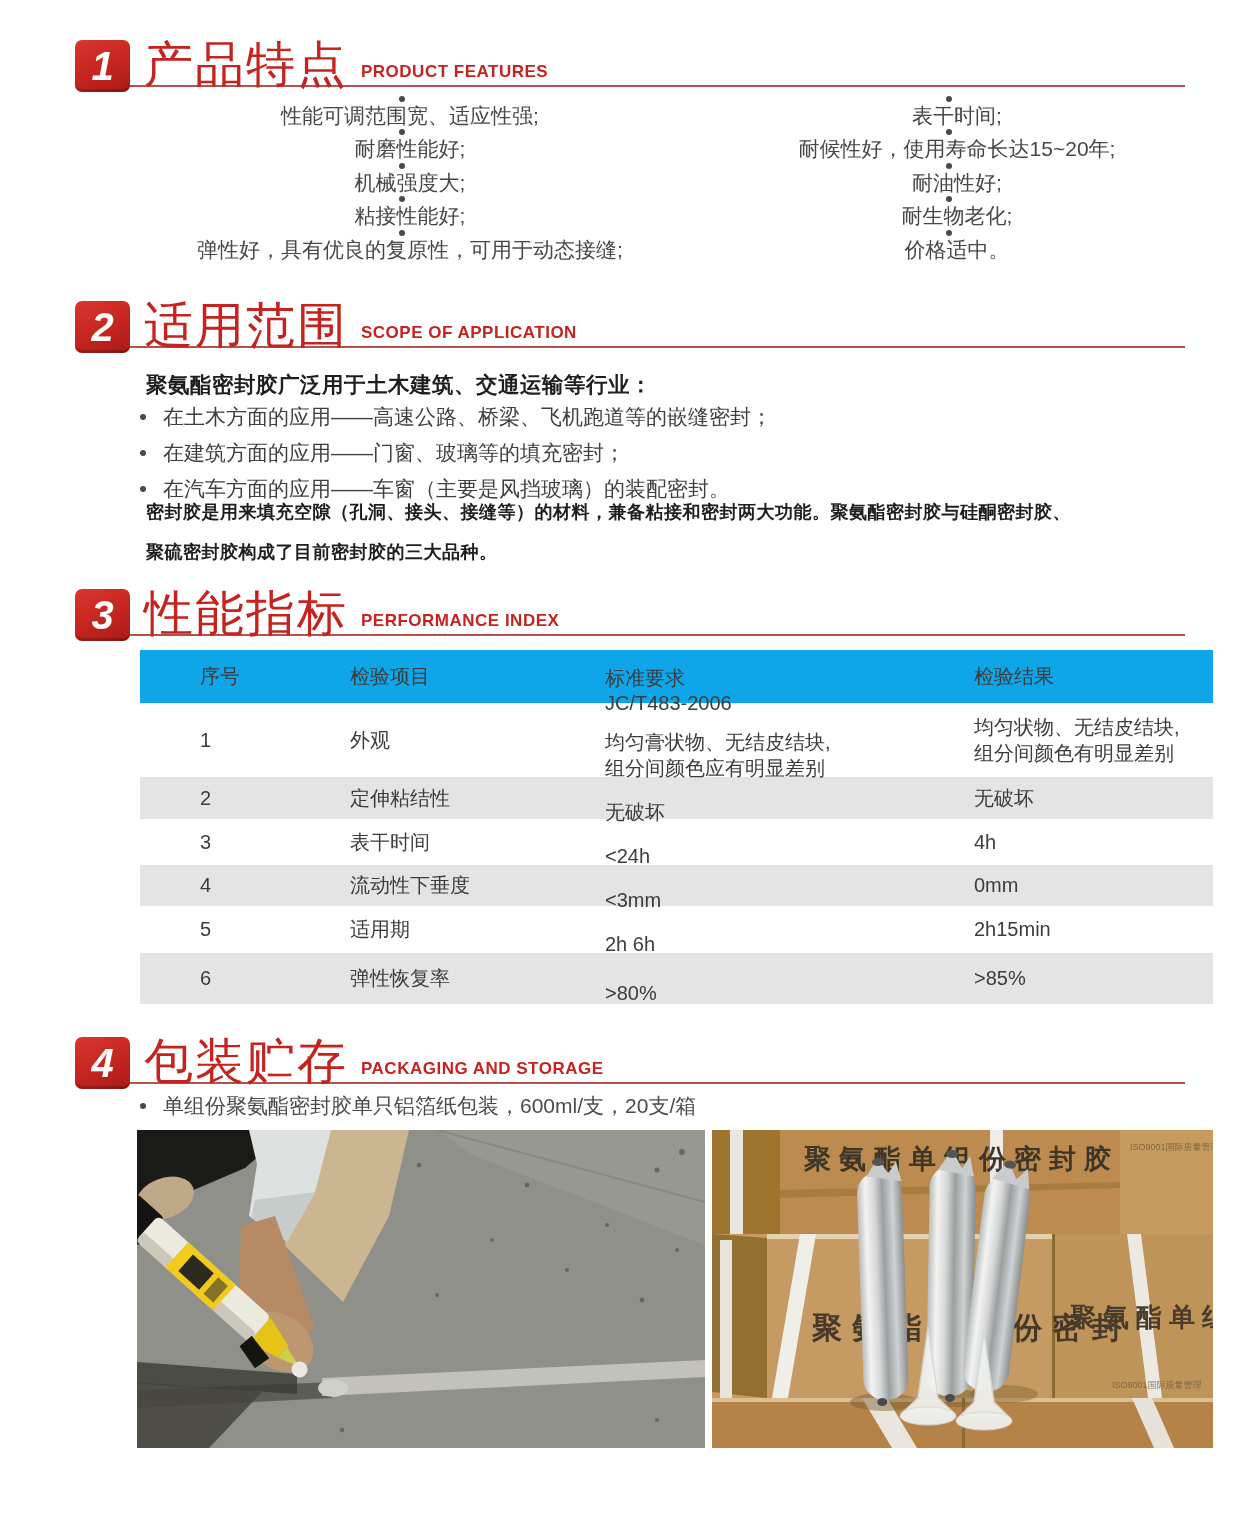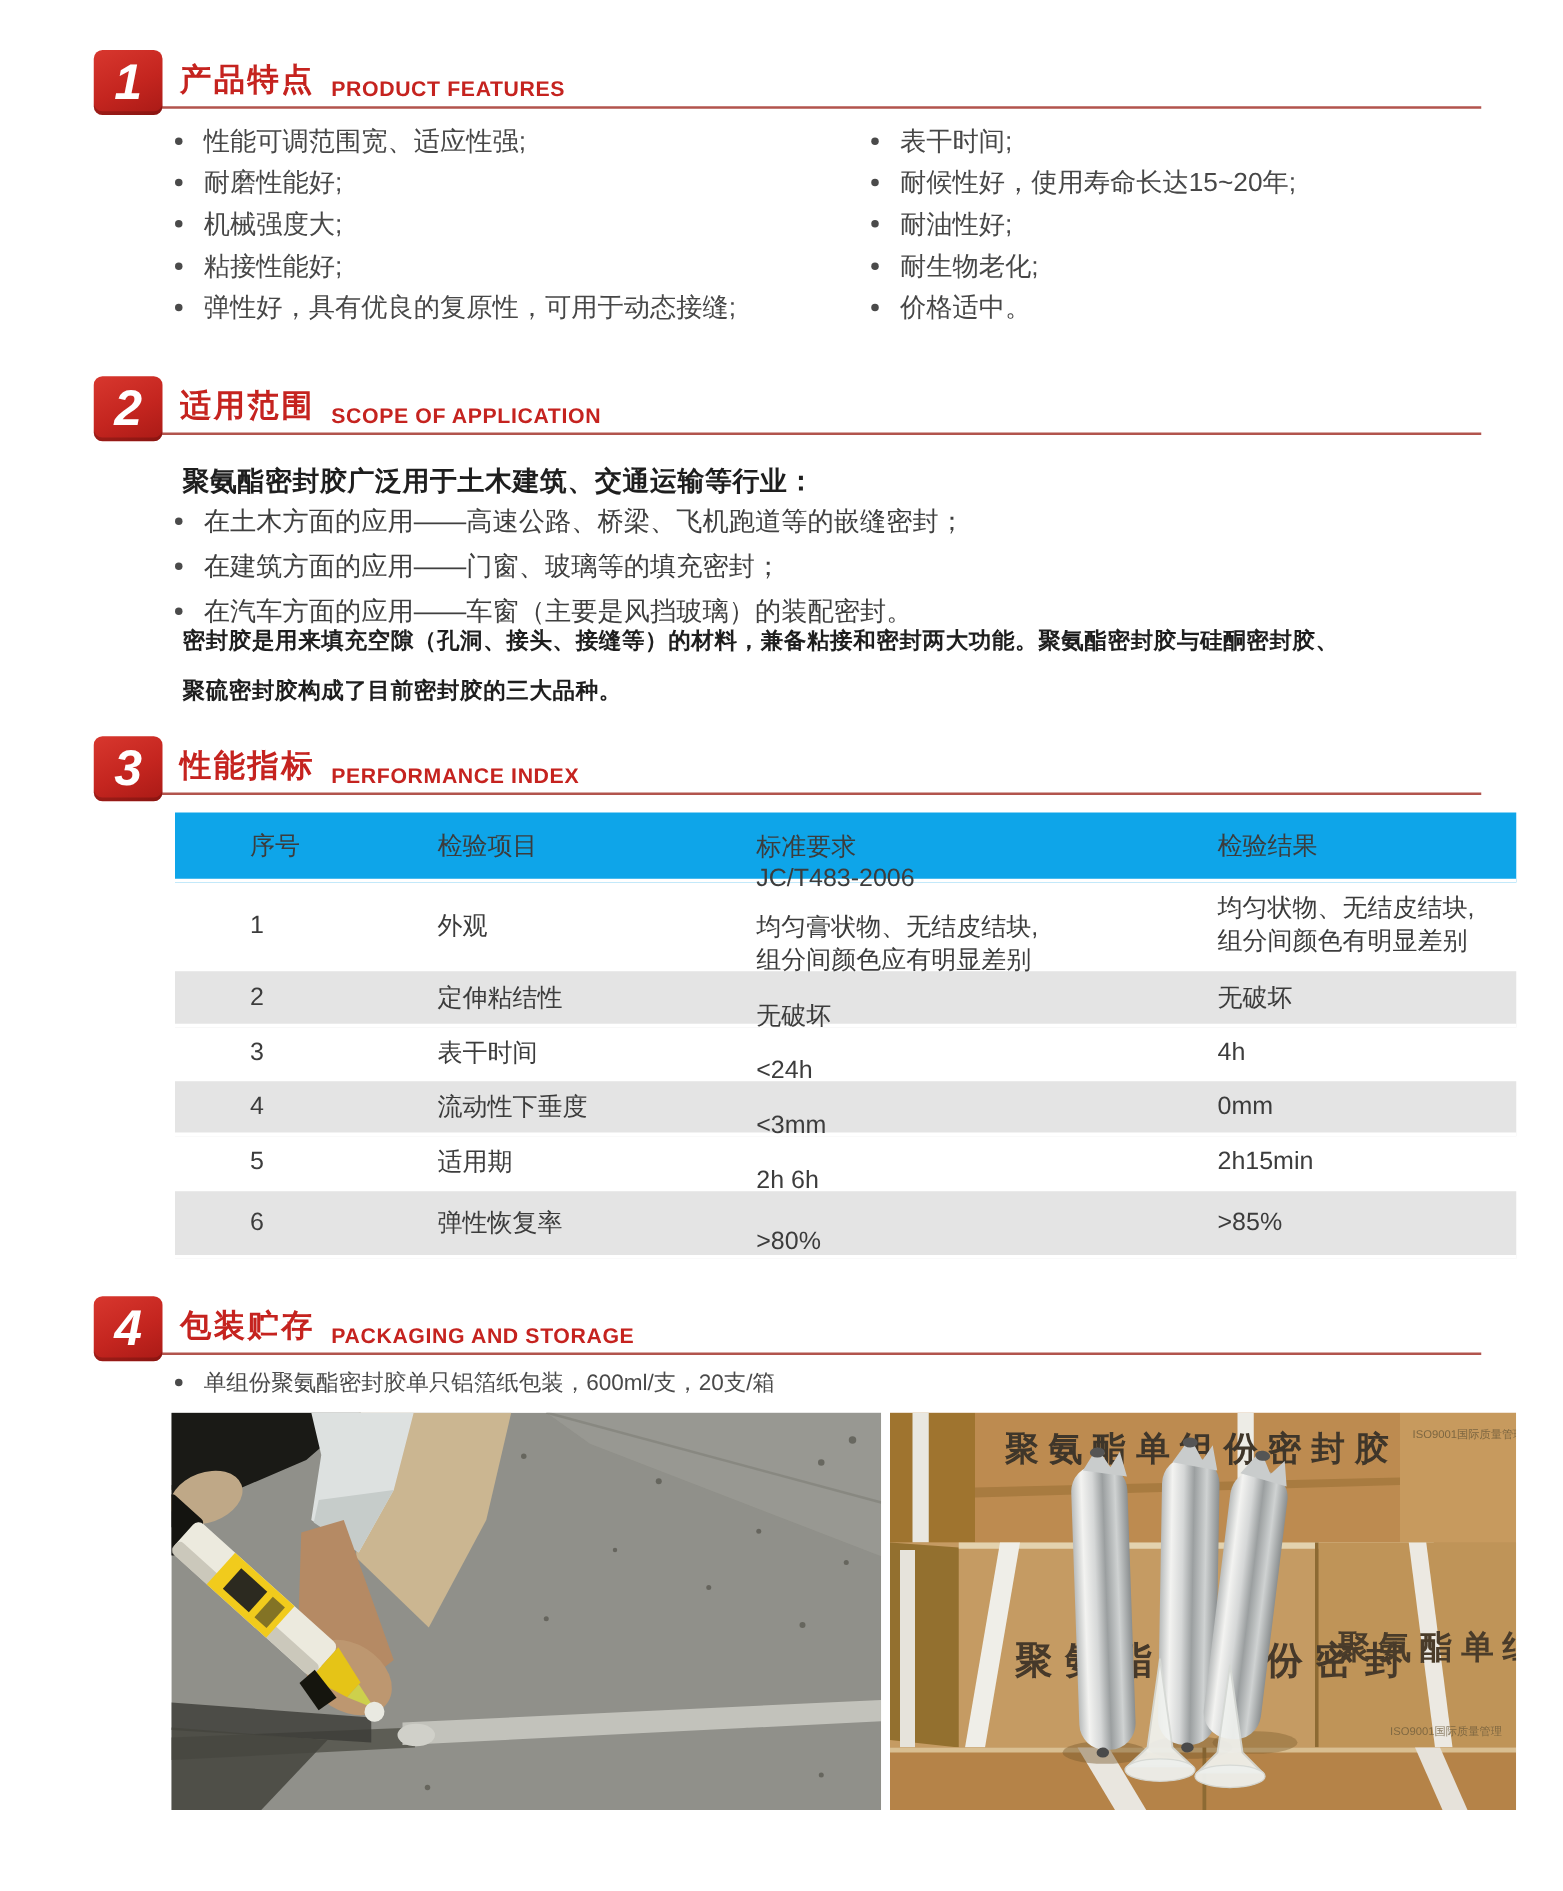--- a/index.html
+++ b/index.html
@@ -11,45 +11,45 @@
   .sec{position:absolute;left:75px;width:1110px;height:54px;}
   .sec .rule{position:absolute;left:2px;right:0;top:45px;height:2px;background:#b2544d;}
   .sec .badge{
     position:absolute;left:0;top:0;width:55px;height:52px;border-radius:7px;
     background:linear-gradient(155deg,#d8372e 0%,#c4251f 55%,#a91a16 100%);
     color:#fff;font-weight:bold;font-style:italic;font-size:40px;
     display:flex;align-items:center;justify-content:center;
     box-shadow:inset 0 -3px 0 rgba(0,0,0,.18);
   }
   .sec .titles{position:absolute;left:69px;top:0;height:46px;display:flex;align-items:flex-end;gap:13px;white-space:nowrap;}
-  .sec .zh{font-size:25px;font-weight:bold;color:#c5231f;letter-spacing:2px;line-height:44px;}
+  .sec .zh{font-size:49px;font-weight:normal;color:#c5231f;letter-spacing:2px;line-height:44px;}
   .sec .en{font-size:17px;font-weight:bold;color:#c5231f;letter-spacing:.5px;line-height:22px;margin-bottom:3px;}
   
   .blist{position:absolute;margin:0;padding:0;list-style:none;}
   .blist li{display:flex;align-items:center;font-size:21px;color:#474747;}
   .dot{width:6px;height:6px;border-radius:50%;background:#4a4a4a;margin-right:17px;flex:0 0 auto;}
-  .feat li{height:33.4px;}
+  .feat li{height:33.4px;flex-direction:column;}
   .scopelist li{height:36px;font-size:21px;color:#3f3f3f;}
   .bold-intro{position:absolute;font-size:21.5px;font-weight:bold;color:#1e1e1e;letter-spacing:.5px;white-space:nowrap;}
   .summary{position:absolute;font-size:18px;font-weight:bold;color:#1e1e1e;letter-spacing:.5px;}
   .summary div{line-height:40px;white-space:nowrap;}
   
   .ptable{position:absolute;left:140px;top:650px;width:1073px;font-size:20px;color:#3c3c3c;}
   .trow{display:flex;align-items:center;box-sizing:border-box;border-bottom:3px solid #fff;}
   .trow.gray{background:#e4e4e4;}
   .trow.head{background:#0ea5e9;height:56px;}
   .r1{height:71px;}.r2{height:45px;}.r3{height:43px;}.r4{height:44px;}.r5{height:44px;}.r6{height:54px;}
   .c1{width:160px;padding-left:60px;box-sizing:border-box;}
   .c2{width:290px;padding-left:50px;box-sizing:border-box;}
   .c3{width:372px;padding-left:15px;box-sizing:border-box;margin-top:29px;}
   .c4{flex:1;padding-left:12px;box-sizing:border-box;}
   .cell-lines div{line-height:26px;}
   .head .cell-lines div{line-height:25px;}
   
-  .pack-note{position:absolute;left:140px;top:1092px;display:flex;align-items:center;font-size:18px;color:#4a4a4a;height:28px;white-space:nowrap;}
+  .pack-note{position:absolute;left:140px;top:1092px;display:flex;align-items:center;font-size:21px;color:#4a4a4a;height:28px;white-space:nowrap;}
   
   .photo{position:absolute;top:1130px;height:372px;overflow:hidden;}
   .photo svg{display:block;}
   .photo-left{left:137px;width:568px;}
   .photo-right{left:712px;width:501px;}
 </style>
 </head>
 <body>
 
 <div class="page">

